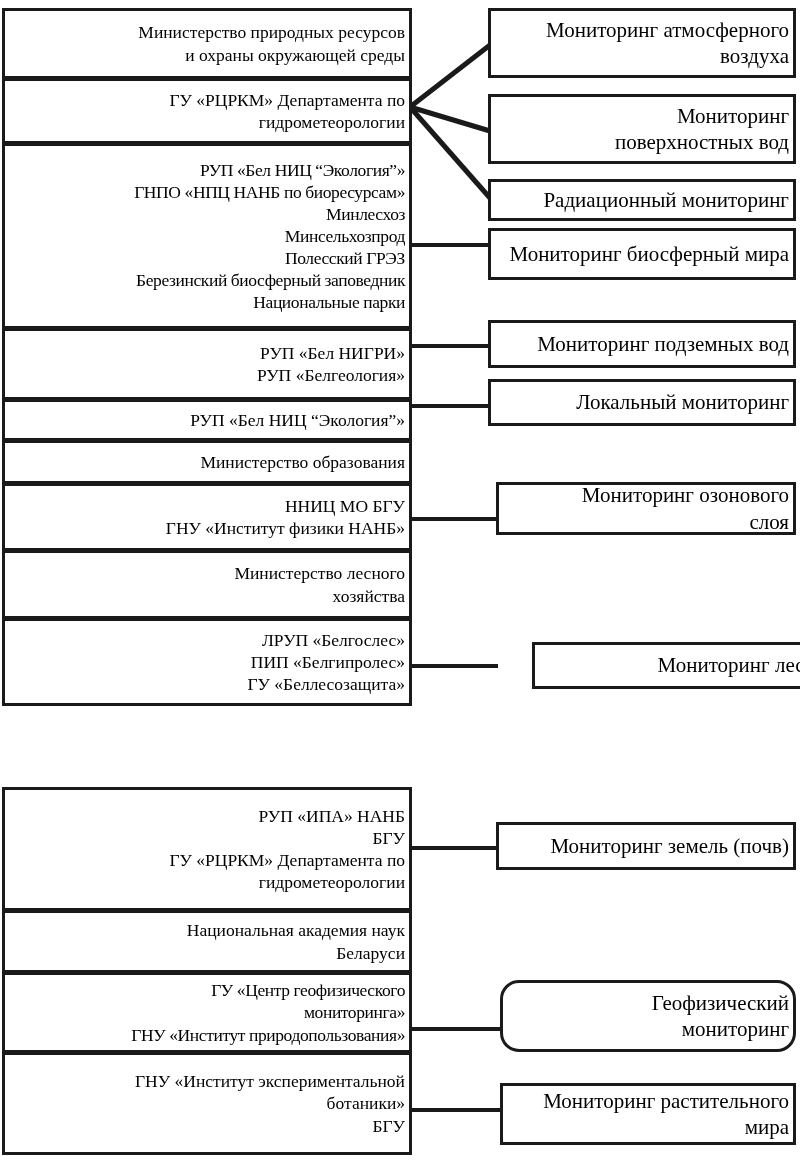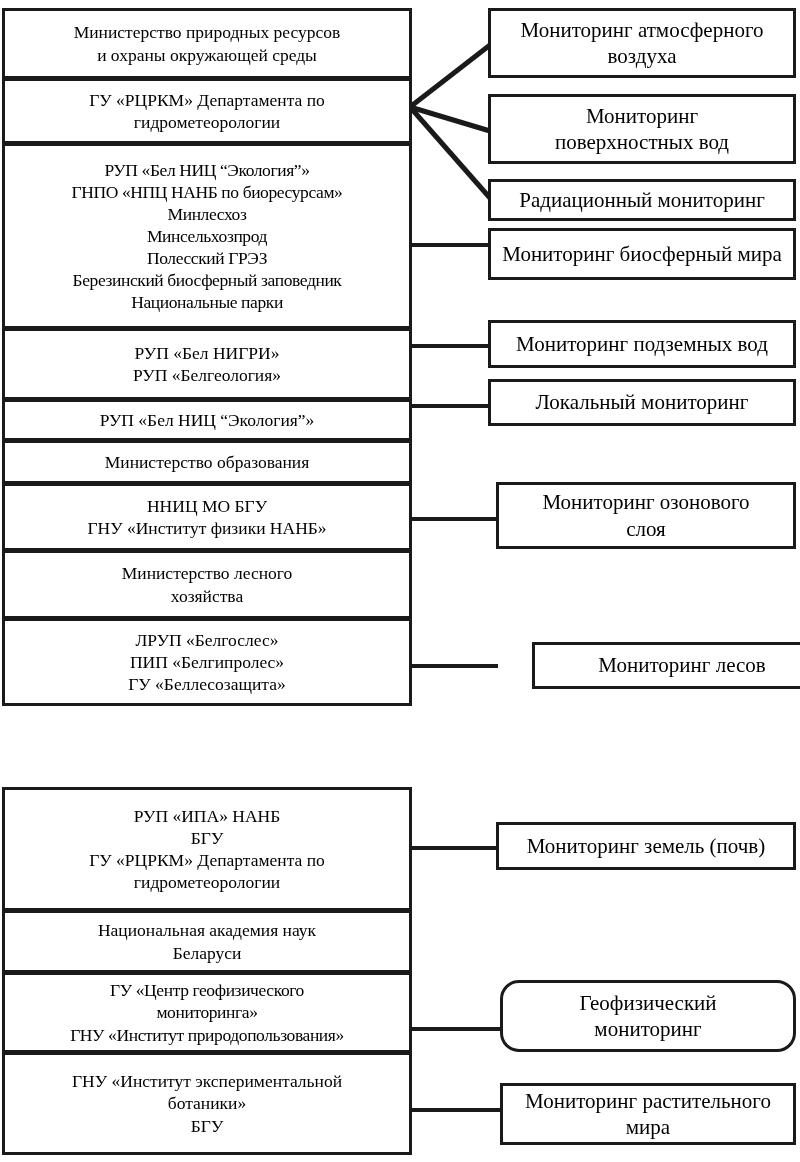--- a/index.html
+++ b/index.html
@@ -16,21 +16,21 @@
     overflow: hidden;
   }
   .box {
     position: absolute;
     box-sizing: border-box;
     border: 3px solid #1a1a1a;
     background: #ffffff;
     display: flex;
     align-items: center;
     justify-content: center;
-    text-align: center;
+    text-align: right;
     color: #000000;
     line-height: 1.26;
     z-index: 3;
     padding: 0 4px;
   }
   .box .txt {
     display: block;
     white-space: pre-line;
     width: 100%;
   }
@@ -169,21 +169,21 @@
   </div>
 
   <div class="box rbox" style="left:488px; top:320px; width:308px; height:48px;">
     <span class="txt">Мониторинг подземных вод</span>
   </div>
 
   <div class="box rbox" style="left:488px; top:379px; width:308px; height:47px;">
     <span class="txt">Локальный мониторинг</span>
   </div>
 
-  <div class="box rbox" style="left:496px; top:482px; width:300px; height:67px;">
+  <div class="box rbox" style="left:496px; top:482px; width:300px; height:53px;">
     <span class="txt">Мониторинг озонового
 слоя</span>
   </div>
 
   <div class="box rbox" style="left:496px; top:642px; width:300px; height:47px;margin-left:36px;">
     <span class="txt">Мониторинг лесов</span>
   </div>
 
   <div class="box rbox" style="left:496px; top:822px; width:300px; height:48px;">
     <span class="txt">Мониторинг земель (почв)</span>

